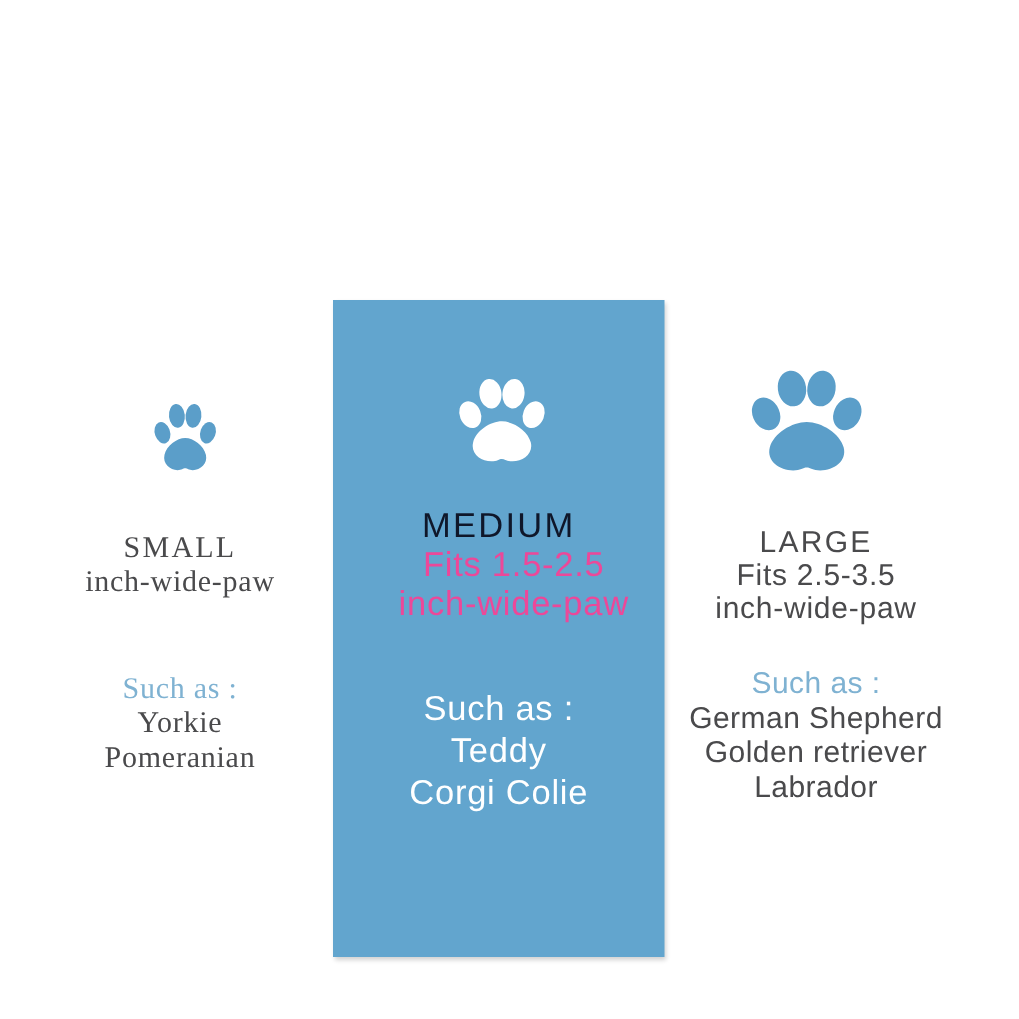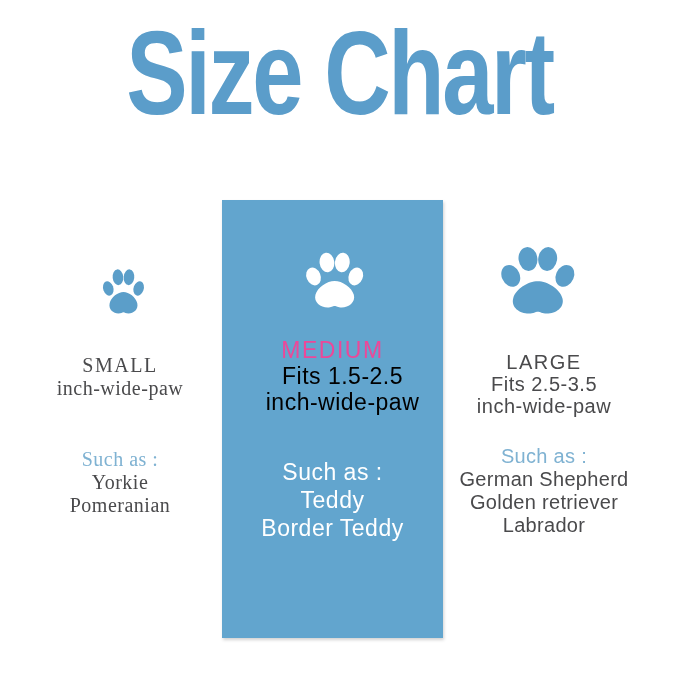--- a/index.html
+++ b/index.html
@@ -26,30 +26,29 @@
   .col-s{left:28px;width:184px;font-family:Liberation Serif, serif;}
   .col-m{left:222px;width:221px;}
   .col-l{left:448px;width:192px;}
   .s-info{top:354px;font-size:20px;line-height:23px;letter-spacing:0.5px;}
   .s-such{top:448px;font-size:20px;line-height:23px;letter-spacing:0.5px;}
   .m-info{top:337px;font-size:23px;line-height:26px;letter-spacing:0.5px;}
   .m-such{top:458px;font-size:23px;line-height:28px;letter-spacing:0.5px;color:#ffffff;}
   .l-info{top:351px;font-size:20px;line-height:22px;letter-spacing:0.5px;text-align:center;}
   .l-such{top:445px;font-size:20px;line-height:23px;letter-spacing:0.3px;}
   .size-label{letter-spacing:1.5px;}
-  .red-text{color:#000000;margin-left:20px;}
+  .red-text{color:#ec4899;margin-left:20px;}
   .lightblue-text{color:#7fb2d2;}
-  .m-info .size-label{color:#ec4899;}
+  .m-info .size-label{color:#0f172a;}
 </style>
 </head>
 <body>
 
 <div class="canvas">
 
-  <h1 class="title"><span class="title-inner">Size Chart</span></h1>
 
   <div class="panel"></div>
 
   <div class="paw paw-small">
     <svg viewBox="0 0 100 104" preserveAspectRatio="none" aria-hidden="true">
       <g fill="currentColor">
         <ellipse cx="18" cy="48" rx="11" ry="14.5" transform="rotate(-22 18 48)"></ellipse>
         <ellipse cx="39" cy="26" rx="11.5" ry="15.5" transform="rotate(-7 39 26)"></ellipse>
         <ellipse cx="63" cy="26" rx="11.5" ry="15.5" transform="rotate(7 63 26)"></ellipse>
         <ellipse cx="84" cy="48" rx="11" ry="14.5" transform="rotate(22 84 48)"></ellipse>
@@ -79,21 +78,21 @@
     </svg>
   </div>
   <div class="tblock col-m m-info">
     <div class="size-label">MEDIUM</div>
     <div class="red-text">Fits 1.5-2.5</div>
     <div class="red-text">inch-wide-paw</div>
   </div>
   <div class="tblock col-m m-such">
     <div>Such as :</div>
     <div>Teddy</div>
-    <div>Border Teddy</div>
+    <div>Corgi Colie</div>
   </div>
 
   <div class="paw paw-large">
     <svg viewBox="0 0 100 104" preserveAspectRatio="none" aria-hidden="true">
       <g fill="currentColor">
         <ellipse cx="18" cy="48" rx="11" ry="14.5" transform="rotate(-22 18 48)"></ellipse>
         <ellipse cx="39" cy="26" rx="11.5" ry="15.5" transform="rotate(-7 39 26)"></ellipse>
         <ellipse cx="63" cy="26" rx="11.5" ry="15.5" transform="rotate(7 63 26)"></ellipse>
         <ellipse cx="84" cy="48" rx="11" ry="14.5" transform="rotate(22 84 48)"></ellipse>
         <path d="M51 55 C63 55 78 65 81 77 C84 89 73 97 62 97 C56 97 54 94.5 51 94.5 C48 94.5 46 97 40 97 C29 97 18 89 21 77 C24 65 39 55 51 55 Z"></path>

